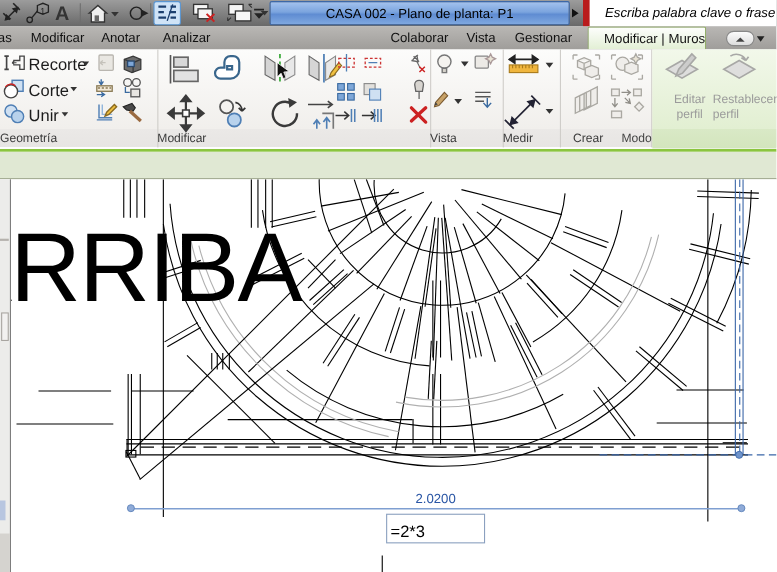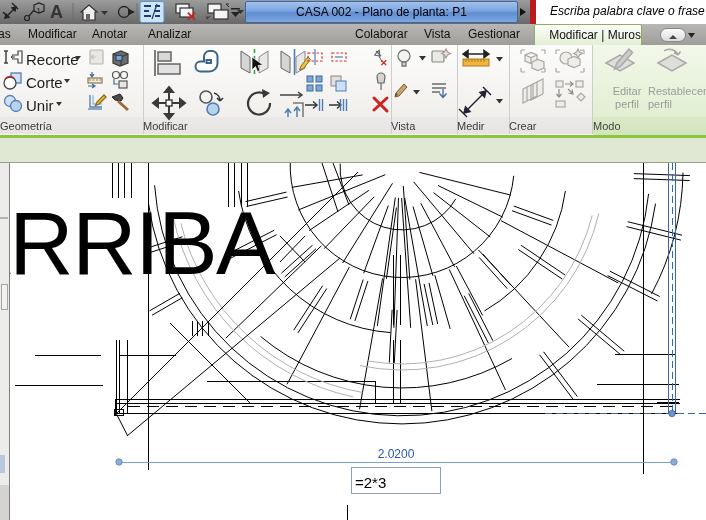--- a/index.html
+++ b/index.html
@@ -102,22 +102,22 @@
 <div class="sep" style="left:391px"></div>
 <div class="sep" style="left:457px"></div>
 <div class="sep" style="left:509px"></div>
 <div class="sep" style="left:592px"></div>
 <div class="abs" id="modo"></div>
 
 <div class="plabel" style="left:0px;width:143px">Geometría</div>
 <div class="plabel" style="left:143px;width:248px">Modificar</div>
 <div class="plabel" style="left:391px;width:66px">Vista</div>
 <div class="plabel" style="left:457px;width:52px">Medir</div>
-<div class="plabel" style="left:509px;width:83px">Crear</div>
-<div class="plabel" style="left:593px;width:94px;color:#444">Modo</div>
+<div class="plabel" style="left:521px;width:83px">Crear</div>
+<div class="plabel" style="left:565px;width:94px;color:#444">Modo</div>
 <svg class="abs" style="left:0;top:0" width="706" height="92" xmlns="http://www.w3.org/2000/svg">
 <g stroke="#444" fill="none" stroke-width="1.5">
         <path d="M6 6 l0 12 M4 6 l4 0 M4 18 l4 0"></path>
         <path d="M12 10 l6 0 0 -4 4 0 0 12 -4 0 0 -4 -6 0" stroke-width="1.2"></path>
         <path d="M15 12 l-4 0 m0 0 l2 -1.5 m-2 1.5 l2 1.5" stroke-width="1"></path>
       </g>
 <g stroke="#b9b6b0" fill="#e9e7e2" stroke-width="1.2">
         <rect x="90" y="5" width="13" height="14" rx="1"></rect>
         <path d="M96 12 l-5 0 m0 0 l2.5 -2 m-2.5 2 l2.5 2" stroke="#c5c2bb"></path>
       </g>

